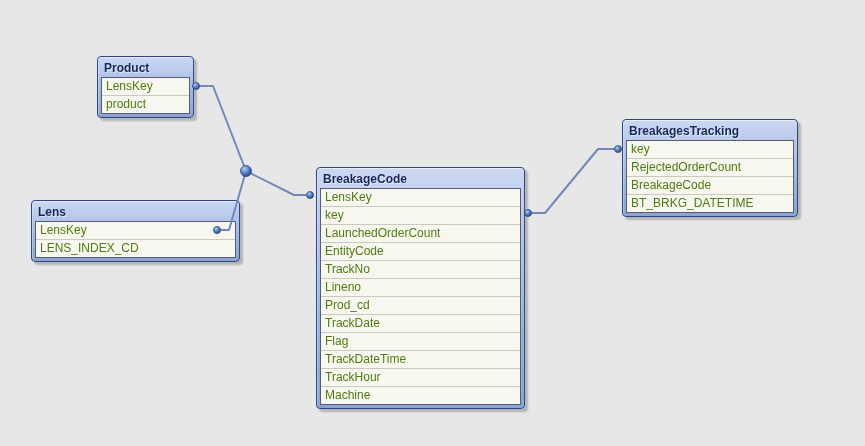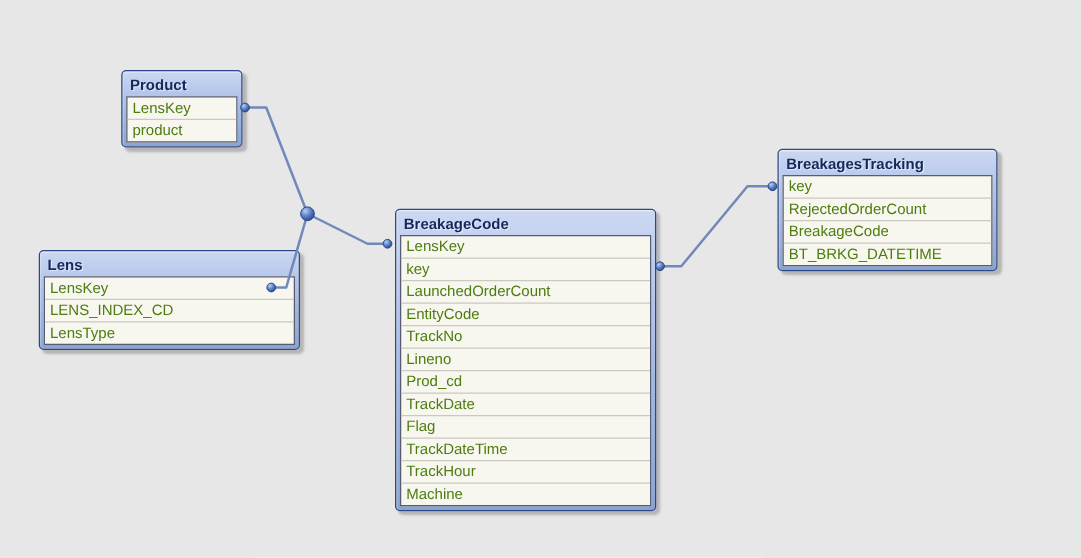--- a/index.html
+++ b/index.html
@@ -68,21 +68,20 @@
         <div class="fields-panel">
           <div class="field-row">LensKey</div>
           <div class="field-row">product</div>
         </div>
       </div>
       <div class="table-box" style="left: 31px; top: 200px; width: 209px;">
         <div class="table-title">Lens</div>
         <div class="fields-panel">
           <div class="field-row">LensKey</div>
           <div class="field-row">LENS_INDEX_CD</div>
-          <div class="field-row">LensType</div>
         </div>
       </div>
       <div class="table-box" style="left: 316px; top: 167px; width: 209px;">
         <div class="table-title">BreakageCode</div>
         <div class="fields-panel">
           <div class="field-row">LensKey</div>
           <div class="field-row">key</div>
           <div class="field-row">LaunchedOrderCount</div>
           <div class="field-row">EntityCode</div>
           <div class="field-row">TrackNo</div>

